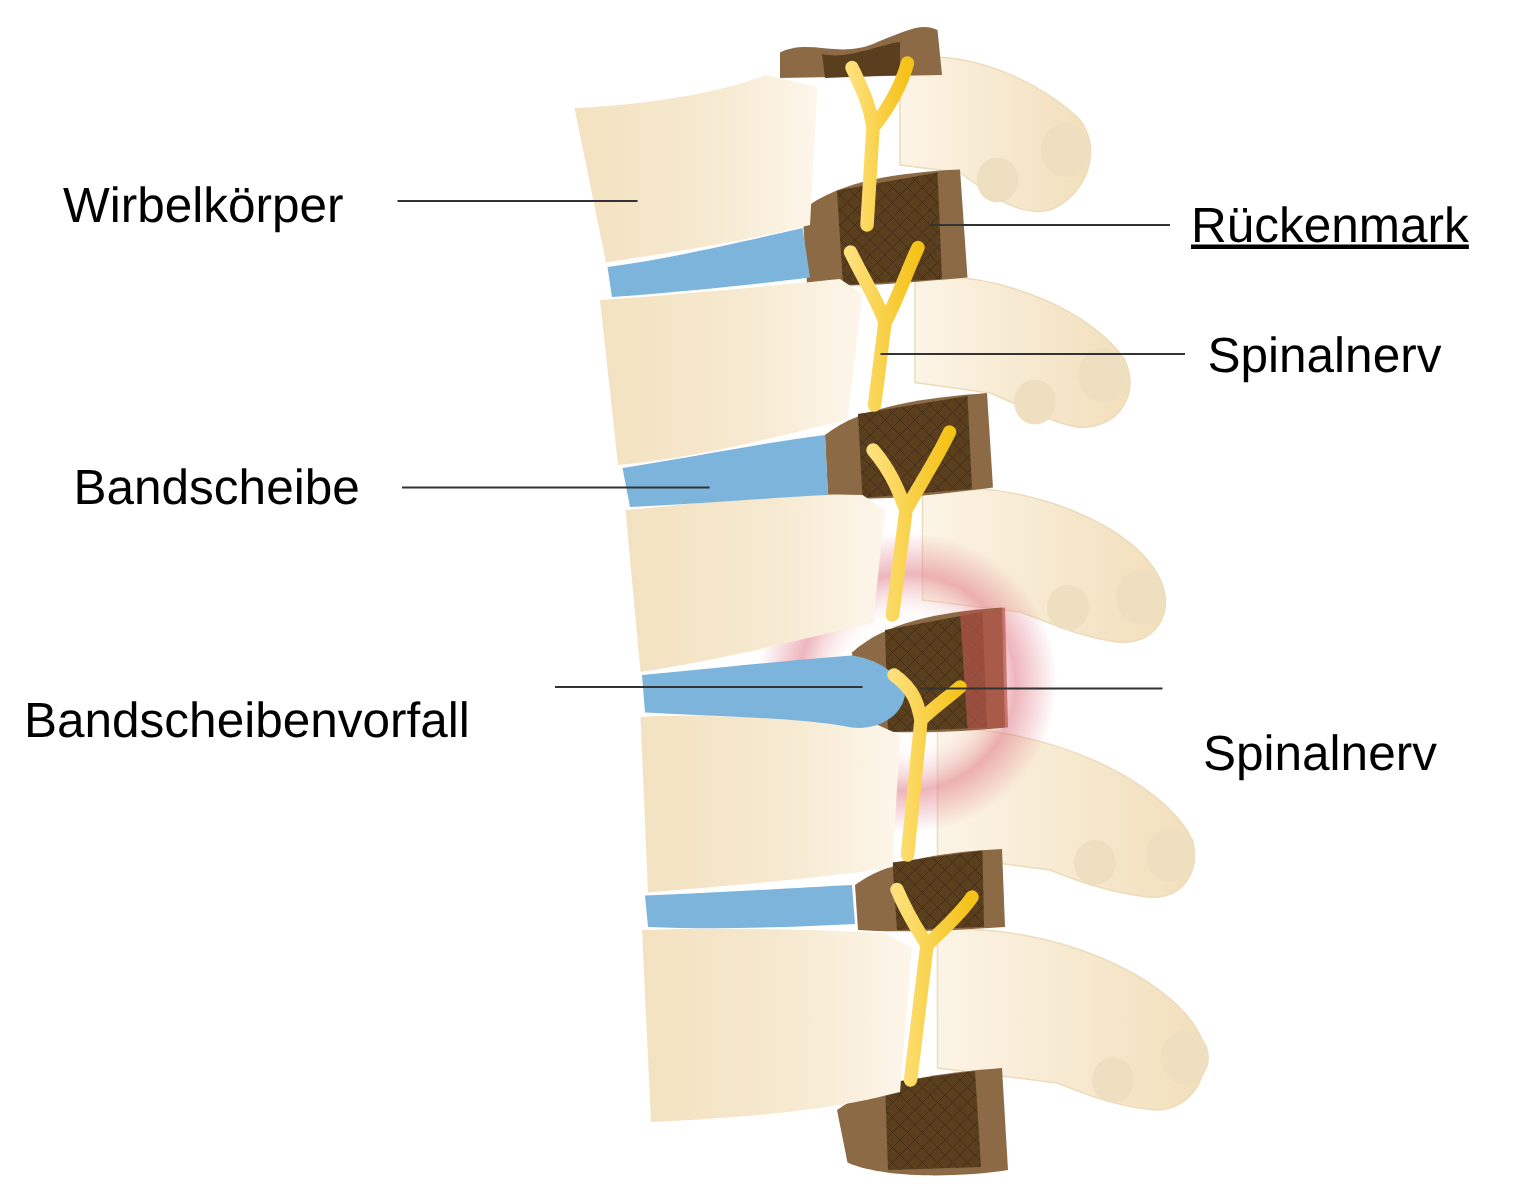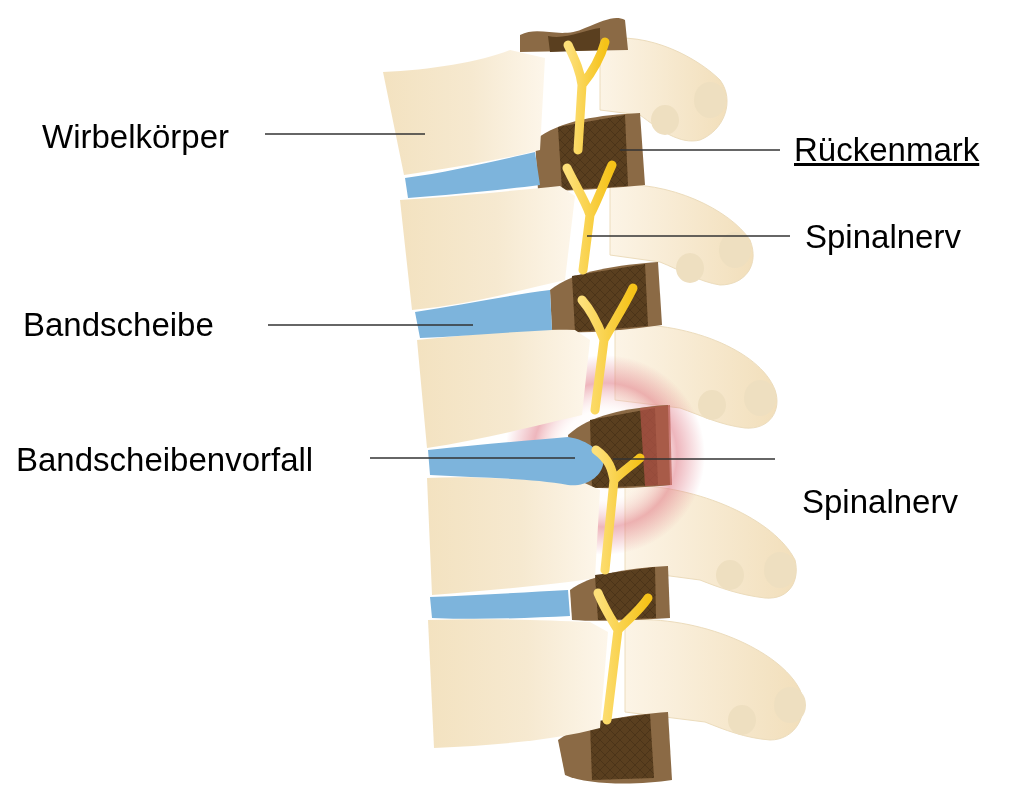--- a/index.html
+++ b/index.html
@@ -115,15 +115,15 @@
     <line x1="587" y1="236" x2="790" y2="236"></line>
     <line x1="268" y1="325" x2="473" y2="325"></line>
     <line x1="370" y1="458" x2="575" y2="458"></line>
     <line x1="613" y1="459" x2="775" y2="459"></line>
   </g>
 </svg>
 
 <div class="label" style="left:42px; top:120px;">Wirbelkörper</div>
 <div class="label" style="left:794px; top:133px;text-decoration:underline;">Rückenmark</div>
 <div class="label" style="left:805px; top:220px;">Spinalnerv</div>
-<div class="label" style="left:23px; top:308px;">Bandscheibe</div>
-<div class="label" style="left:16px; top:443px;">Bandscheibenvorfall</div>
+<div class="label" style="left:49px; top:308px;">Bandscheibe</div>
+<div class="label" style="left:16px; top:463px;">Bandscheibenvorfall</div>
 <div class="label" style="left:802px; top:485px;">Spinalnerv</div>
 
 </body></html>

